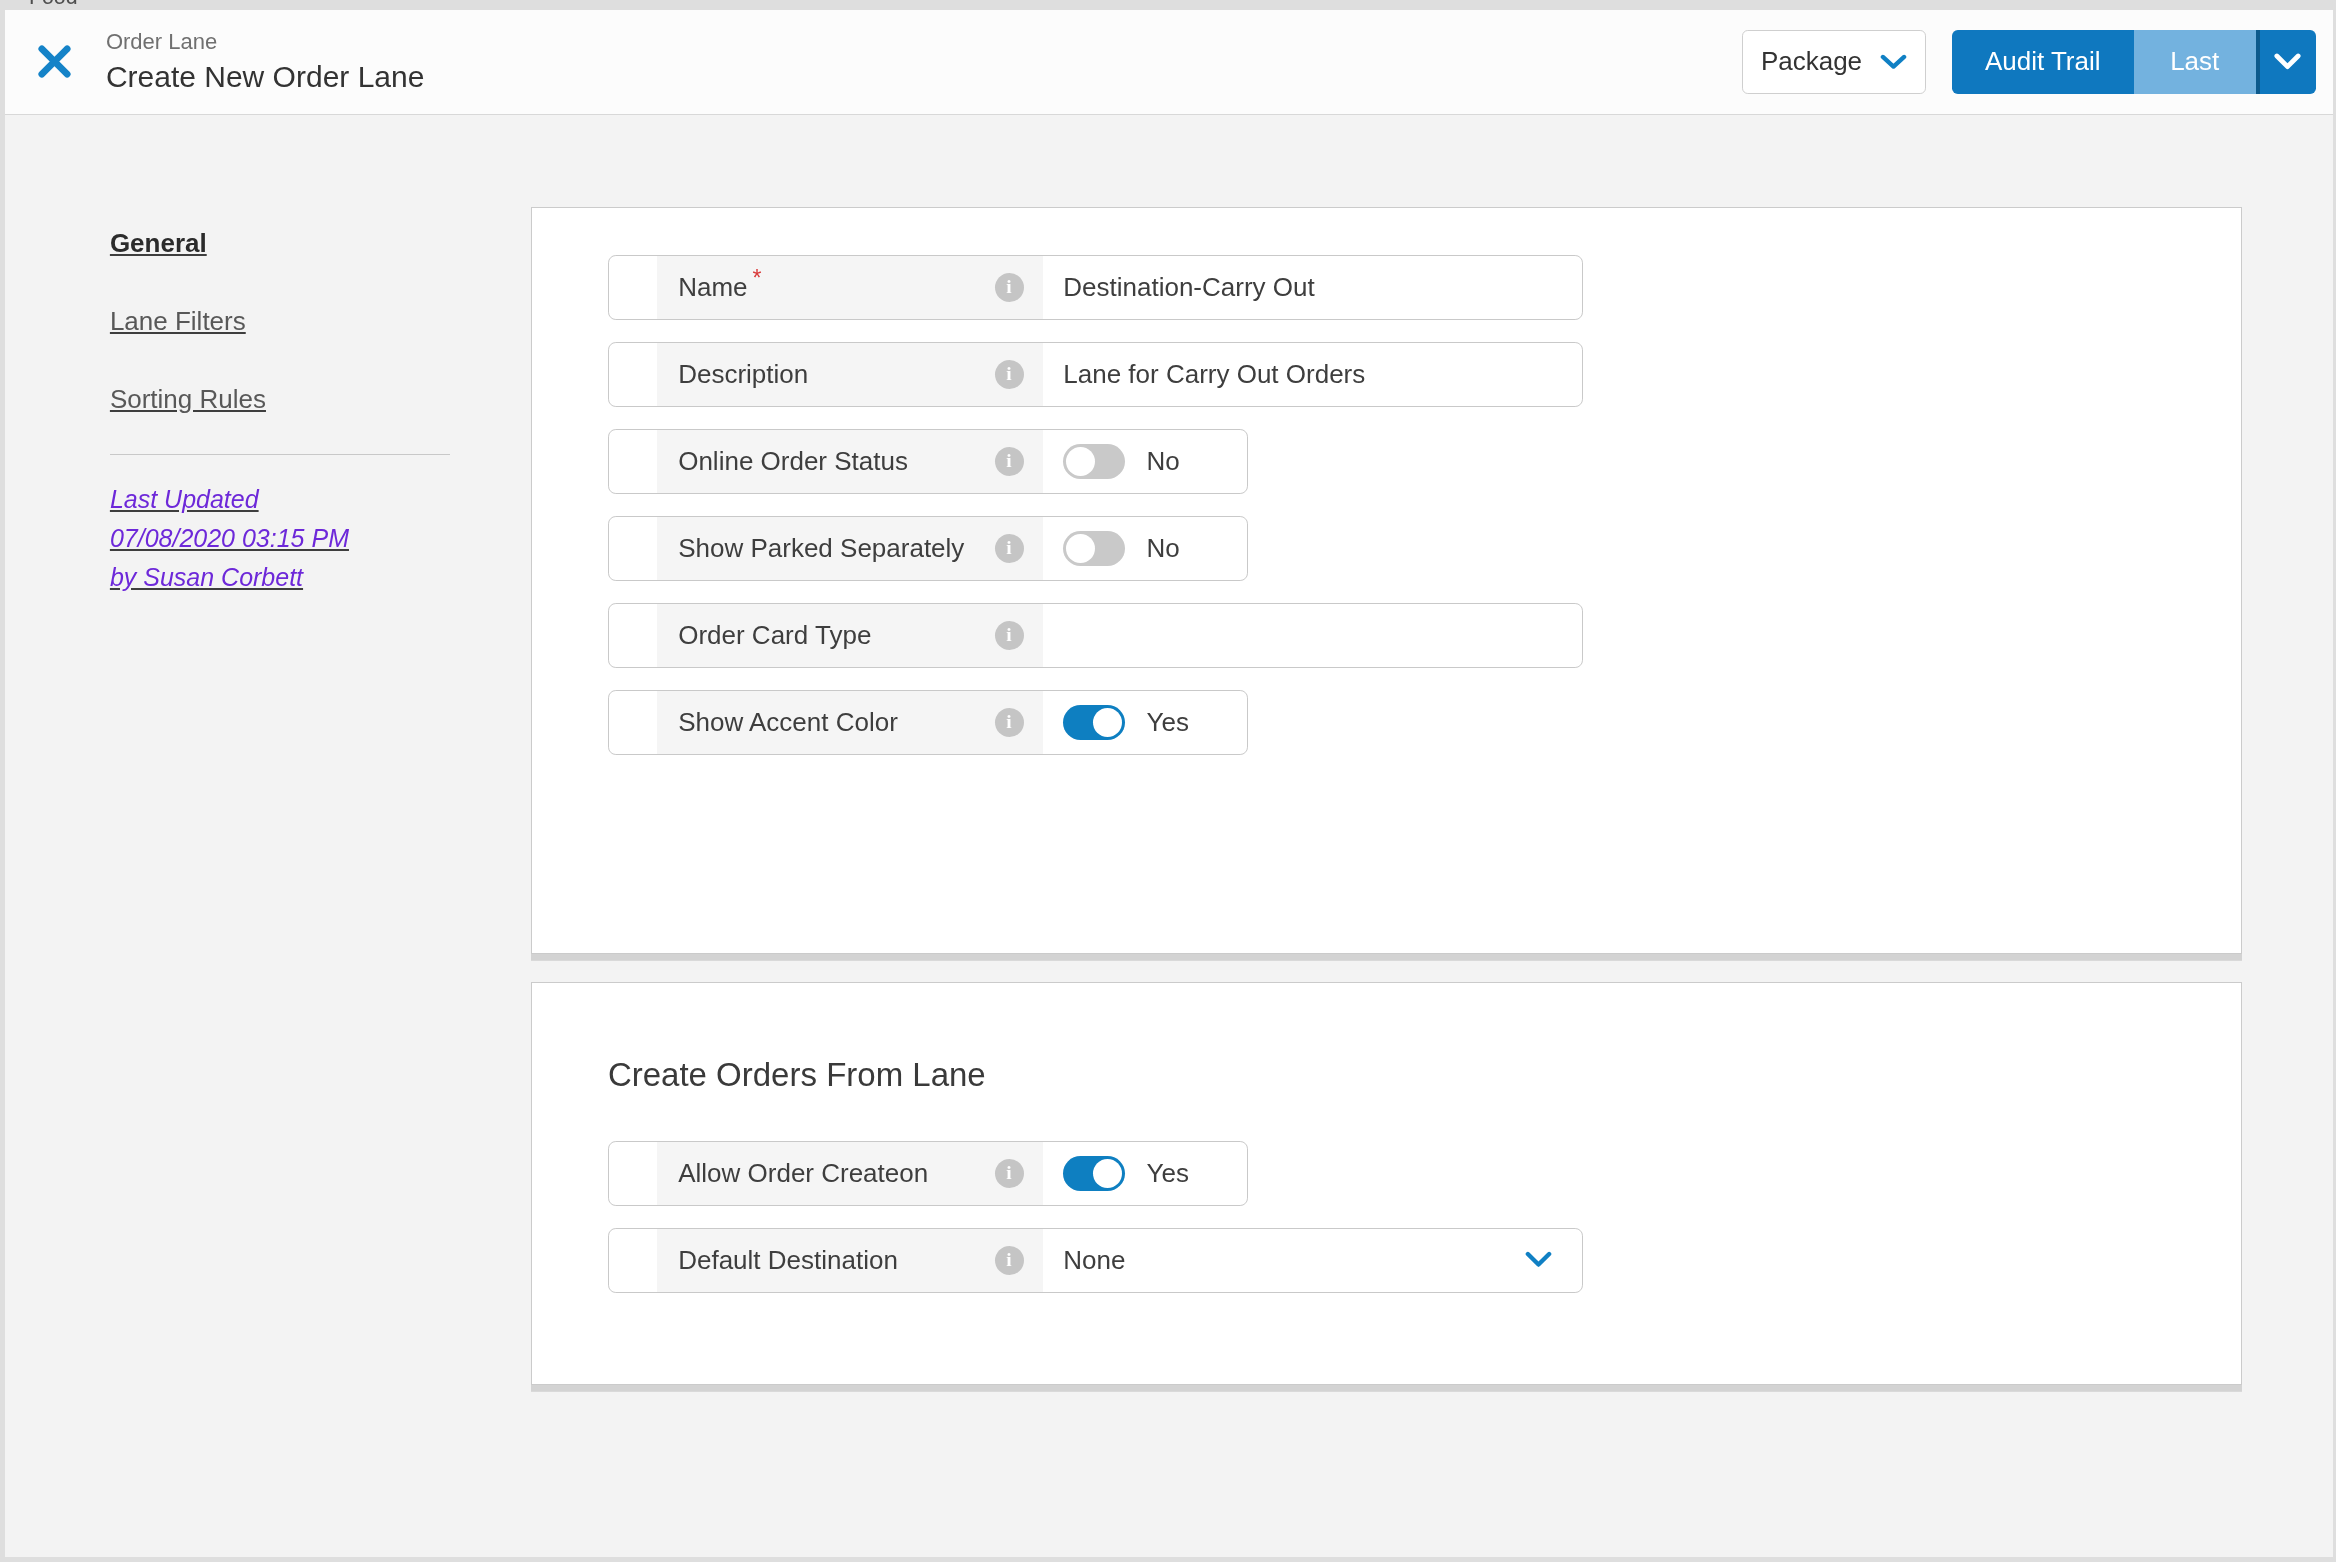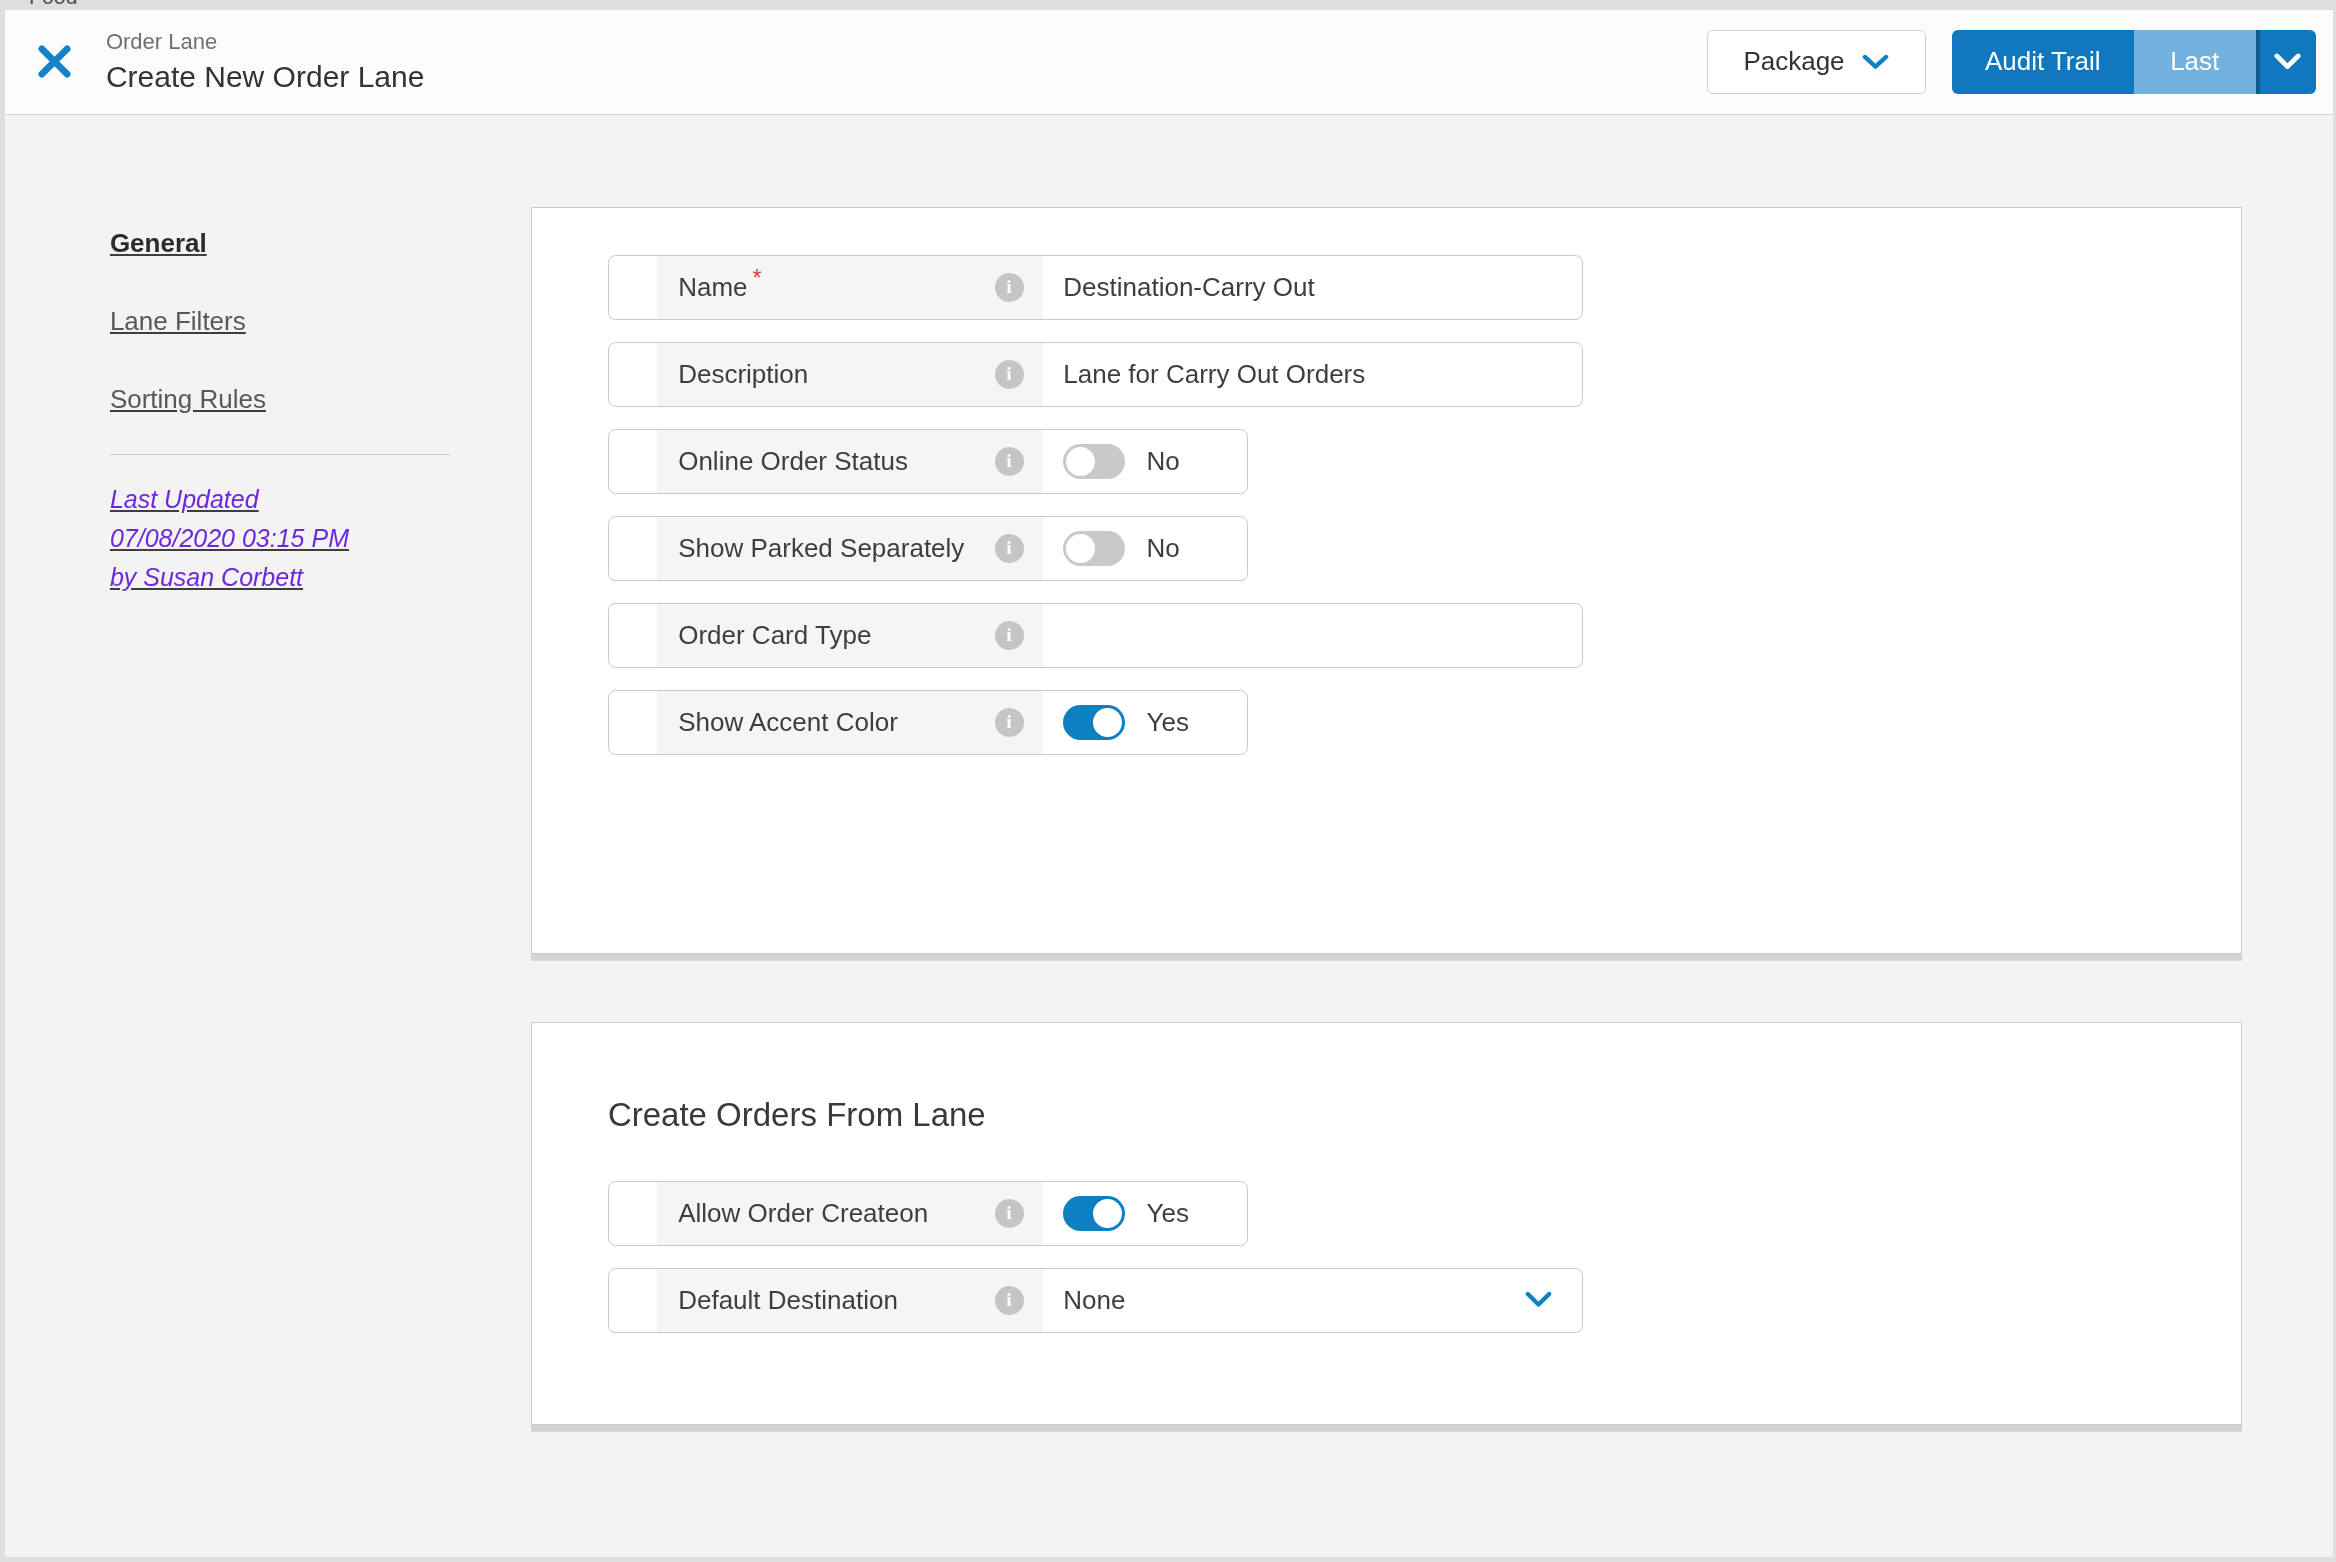--- a/index.html
+++ b/index.html
@@ -27,21 +27,21 @@
   .hdr{
     height:105px; background:#fcfcfc; border-bottom:1.9px solid #d8d8d8;
     display:flex; align-items:center; padding-left:29px; flex-shrink:0;
   }
   .close-btn{ width:41px; height:41px; display:flex; align-items:center; justify-content:center; cursor:pointer; margin-right:31px; }
   .titles{ display:flex; flex-direction:column; gap:4.9px; }
   .crumb{ font-size:22px; color:#707070; }
   .page-title{ font-size:30px; color:#333333; }
   .actions{ margin-left:auto; display:flex; align-items:center; gap:26px; padding-right:17.5px; }
   .pkg-btn{
-    width:219px; height:64px; background:#ffffff; border:1px solid #cfcfcf; border-radius:5.8px;
+    width:184px; height:64px; background:#ffffff; border:1px solid #cfcfcf; border-radius:5.8px;
     display:flex; align-items:center; justify-content:center; gap:17.5px;
     font-size:26px; color:#333333; font-family:inherit; cursor:pointer;
   }
   .btn-group{ display:flex; height:64px; border-radius:5.8px; overflow:hidden; }
   .btn-group button{ border:none; font-family:inherit; font-size:26px; color:#ffffff; cursor:pointer; }
   .audit-btn{ width:182px; background:#0f78bf; }
   .save-btn{ width:122px; background:#73b2df; }
   .grp-divider{ width:3.9px; background:#0d5a8c; }
   .caret-btn{ width:56px; background:#0f78bf; display:flex; align-items:center; justify-content:center; }
 
@@ -53,21 +53,21 @@
   .nav-item.active{ font-weight:bold; color:#2b2b2b; }
   .side-divider{ border-top:1px solid #c8c8c8; margin-top:-7.8px; }
   .updated{ margin-top:25px; font-style:italic; font-size:25px; color:#6d28d9; line-height:39px; }
 
   .main{ position:absolute; left:526px; top:92px; width:1711px; }
   .card{
     width:100%; background:#ffffff; border:1px solid #cbcbcb;
     box-shadow:0 6.8px 0 0 #d3d3d3; padding:0 76px;
   }
   .card-1{ height:747px; }
-  .card-2{ height:403px; margin-top:68px; }
+  .card-2{ height:403px; margin-top:28px; }
   .card h2{ font-size:33px; font-weight:normal; color:#3a3a3a; margin-top:72px; line-height:39px; }
   .rows{ margin-top:47px; }
 
   .row{
     height:65px; border:1px solid #c9c9c9; border-radius:7.8px; background:#ffffff;
     display:flex; margin-bottom:22px; overflow:hidden;padding-left:48px;
   }
   .row.wide{ width:975px; }
   .row.narrow{ width:640px; }
   .row-label{

